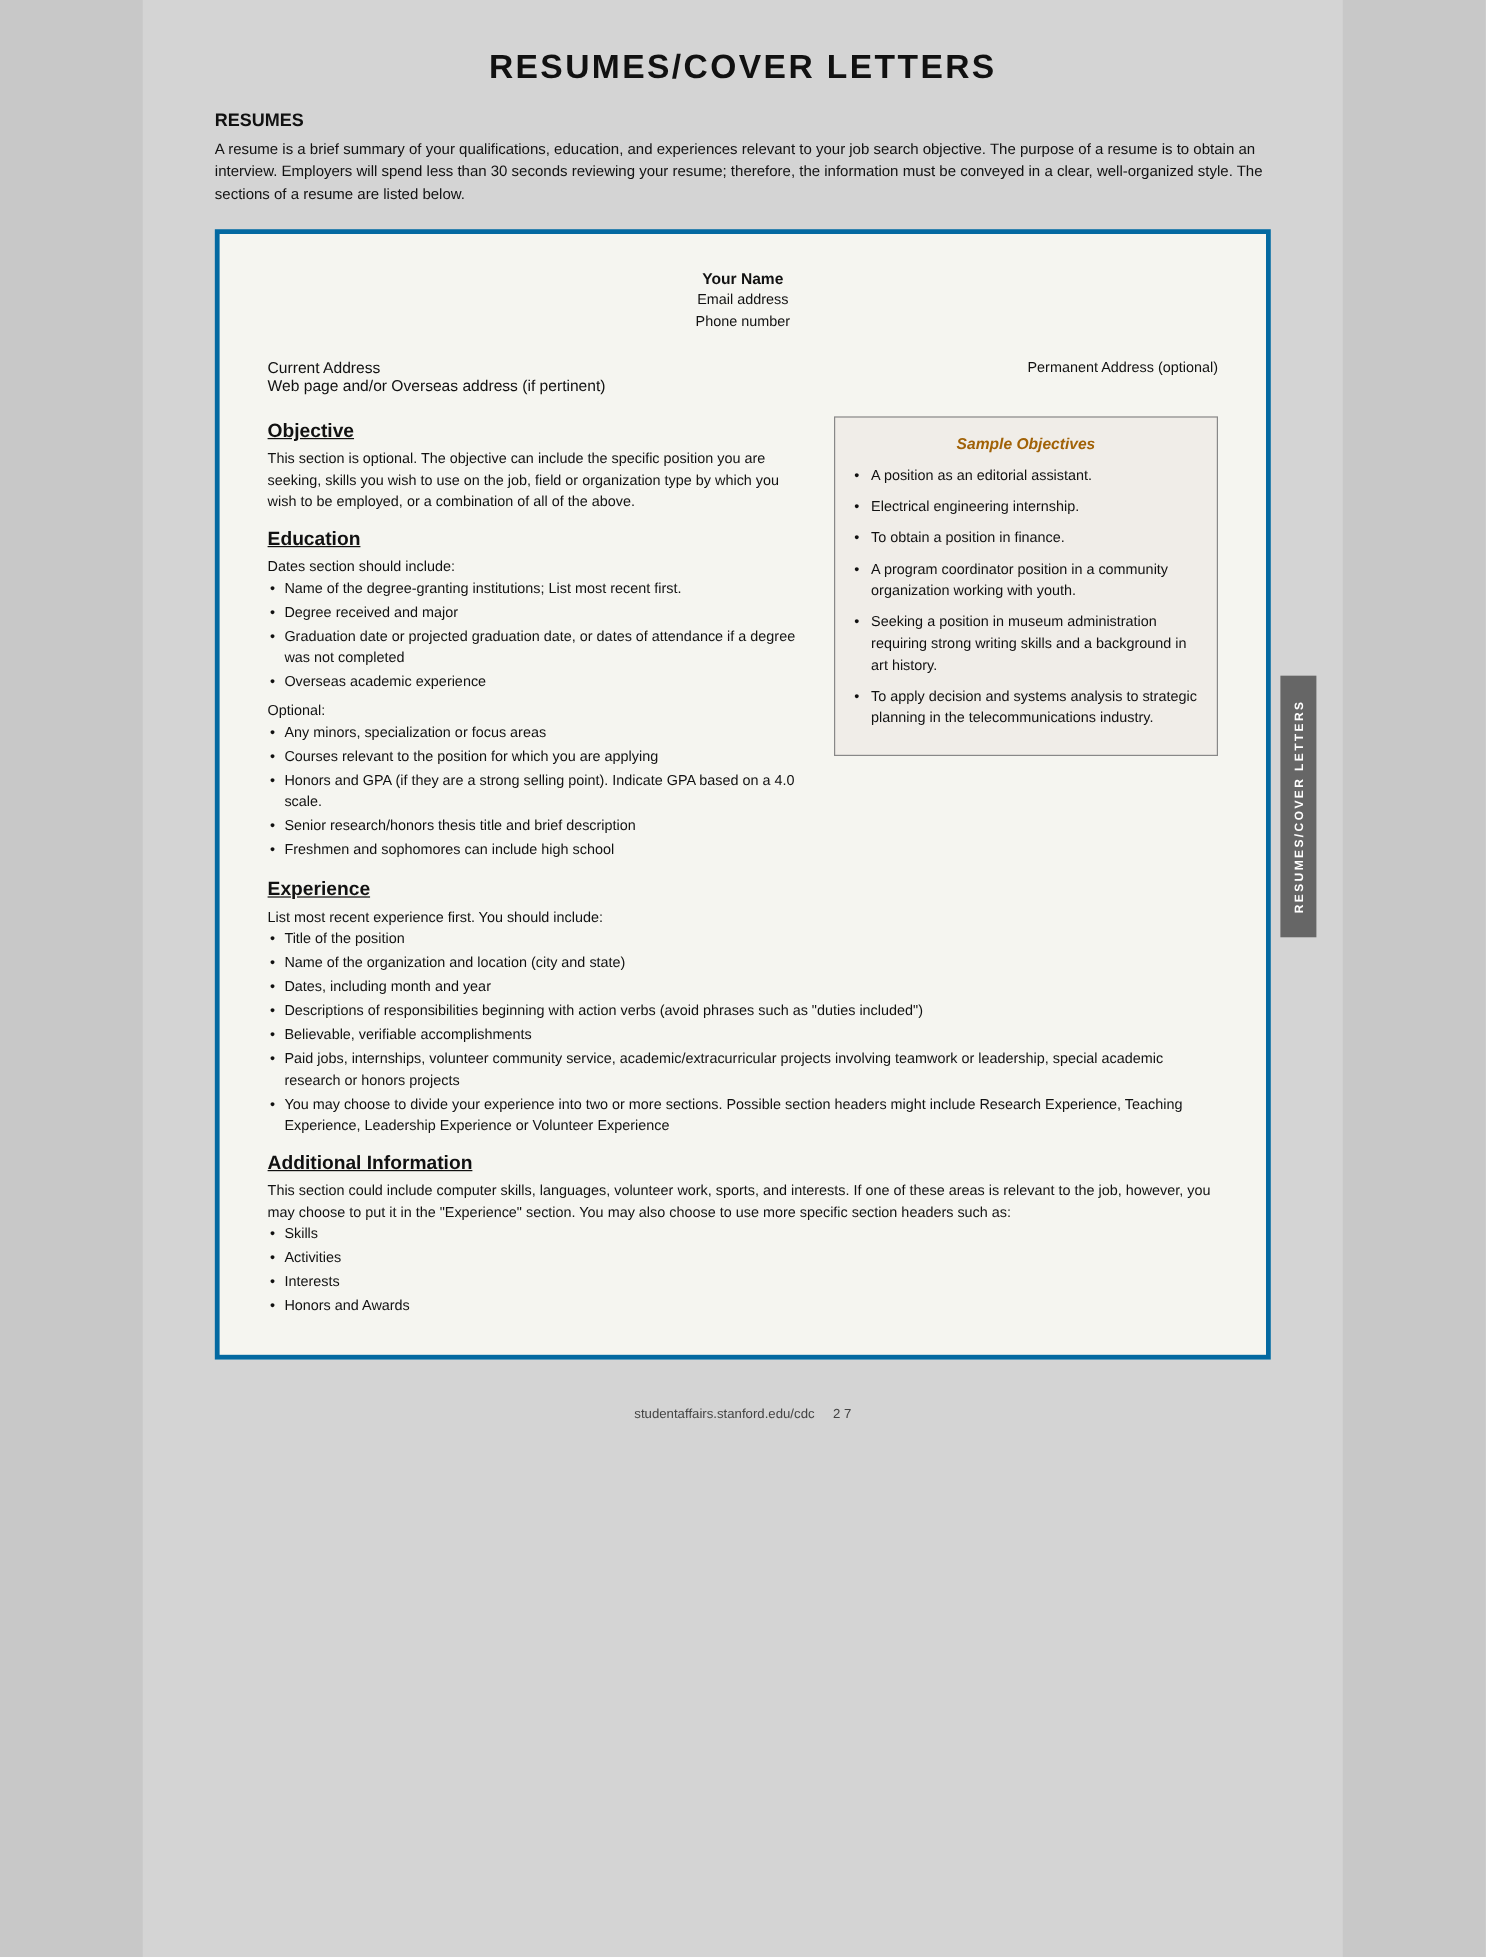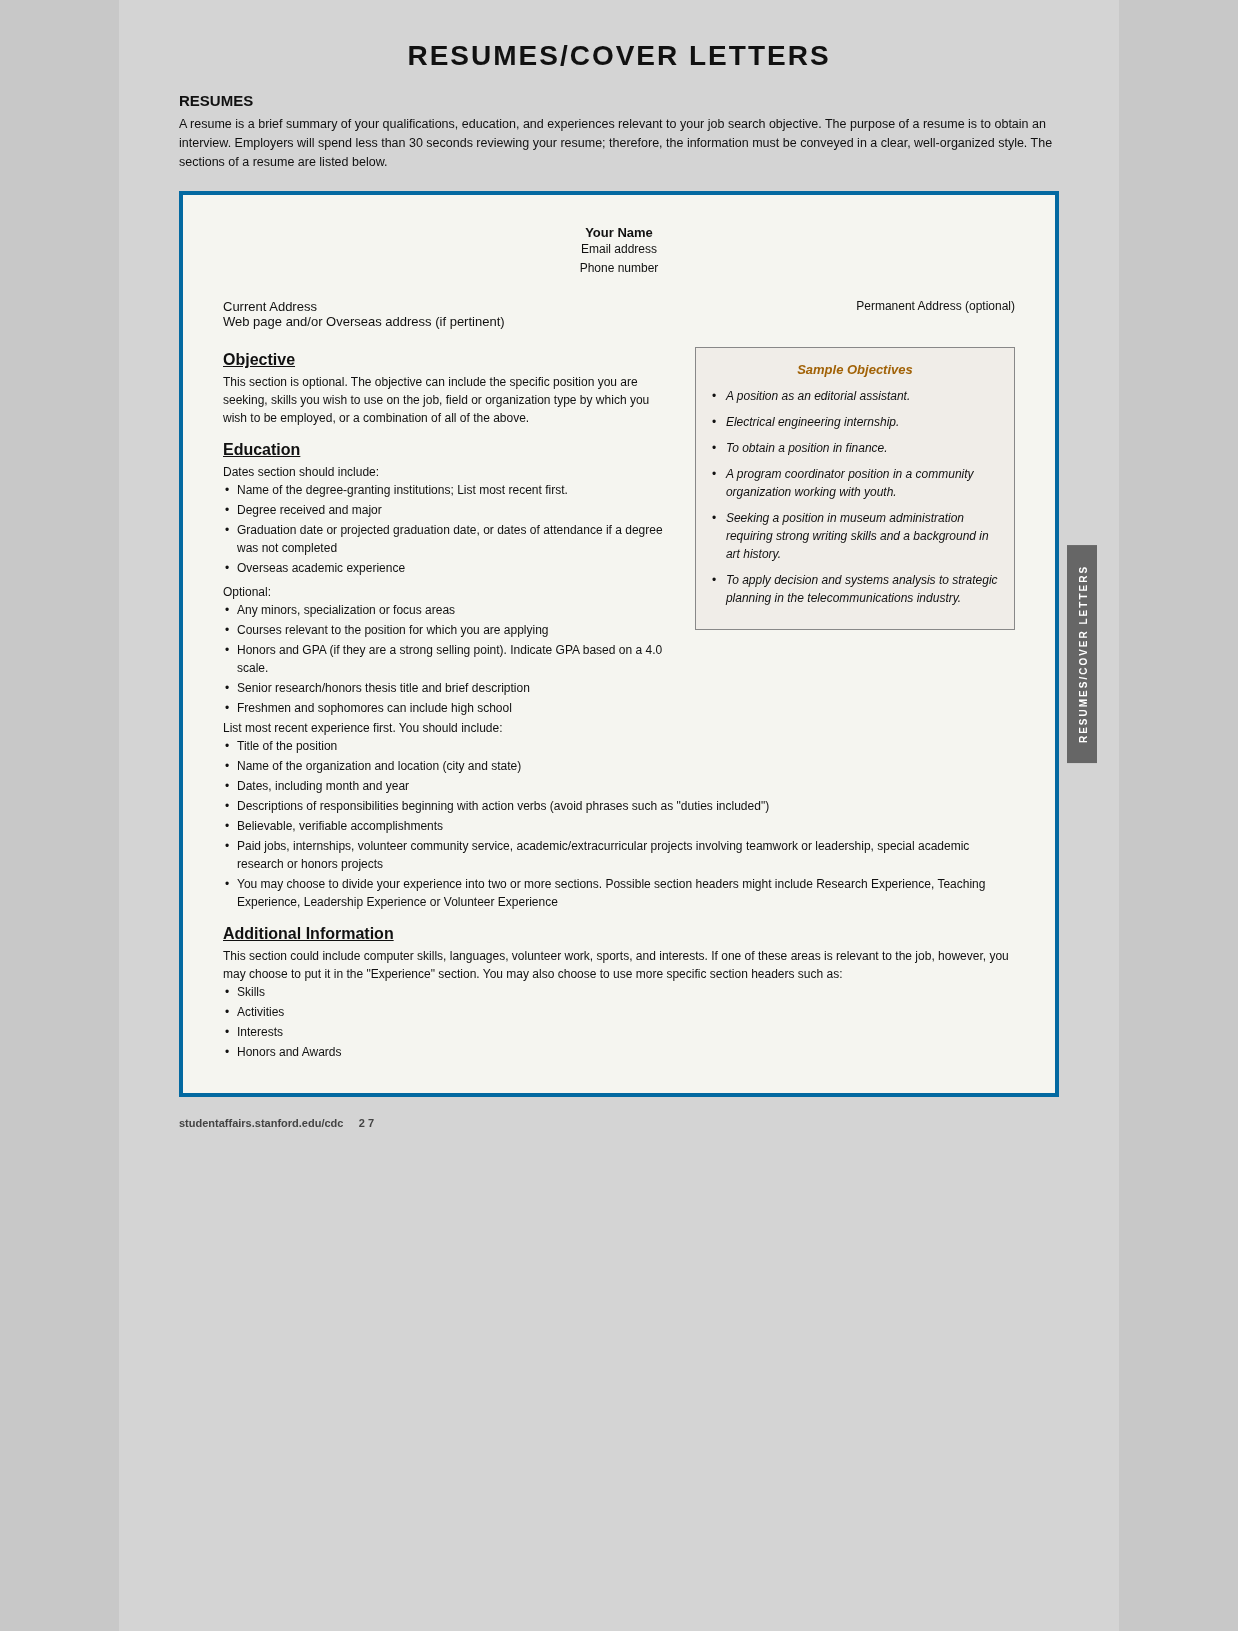--- a/index.html
+++ b/index.html
@@ -144,21 +144,20 @@
     }
 
     .sample-objectives-list {
       list-style: none;
       padding: 0;
       margin: 0;
     }
 
     .sample-objectives-list li {
       font-size: 12px;
-      font-style: italic;
       line-height: 1.5;
       padding-left: 14px;
       position: relative;
       margin-bottom: 8px;
       color: #111;
     }
 
     .sample-objectives-list li::before {
       content: "•";
       position: absolute;
@@ -167,24 +166,24 @@
     }
 
     .optional-label {
       font-size: 12px;
       margin-top: 8px;
       margin-bottom: 2px;
       color: #111;
     }
 
     .footer-line {
-      text-align: left;
+      text-align: center;
       font-size: 11px;
       color: #444;
-      font-weight: bold;
+      margin-top: 20px;
     }
 
     
     .side-tab-container {
       position: absolute;
       right: -38px;
       top: 50%;
       transform: translateY(-50%);
     }
 
@@ -268,20 +267,21 @@
               <li>Electrical engineering internship.</li>
               <li>To obtain a position in finance.</li>
               <li>A program coordinator position in a community organization working with youth.</li>
               <li>Seeking a position in museum administration requiring strong writing skills and a background in art history.</li>
               <li>To apply decision and systems analysis to strategic planning in the telecommunications industry.</li>
             </ul>
           </div>
         </div>
       </div>
 
+      <div class="resume-section-title">Experience</div>
       <p class="resume-body-text">List most recent experience first. You should include:</p>
       <ul class="resume-bullet-list">
         <li>Title of the position</li>
         <li>Name of the organization and location (city and state)</li>
         <li>Dates, including month and year</li>
         <li>Descriptions of responsibilities beginning with action verbs (avoid phrases such as "duties included")</li>
         <li>Believable, verifiable accomplishments</li>
         <li>Paid jobs, internships, volunteer community service, academic/extracurricular projects involving teamwork or leadership, special academic research or honors projects</li>
         <li>You may choose to divide your experience into two or more sections. Possible section headers might include Research Experience, Teaching Experience, Leadership Experience or Volunteer Experience</li>
       </ul>

